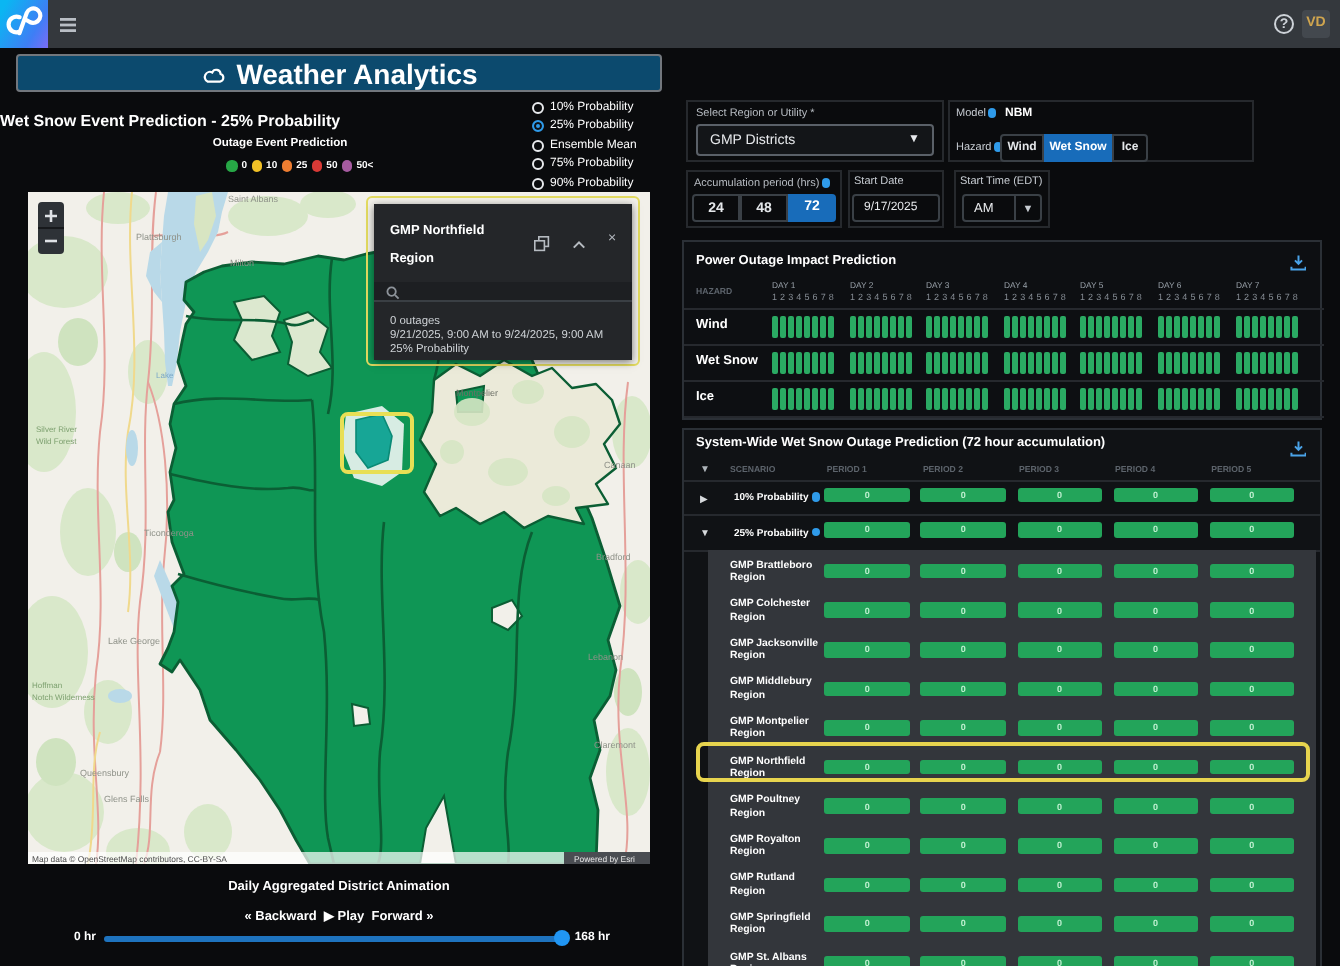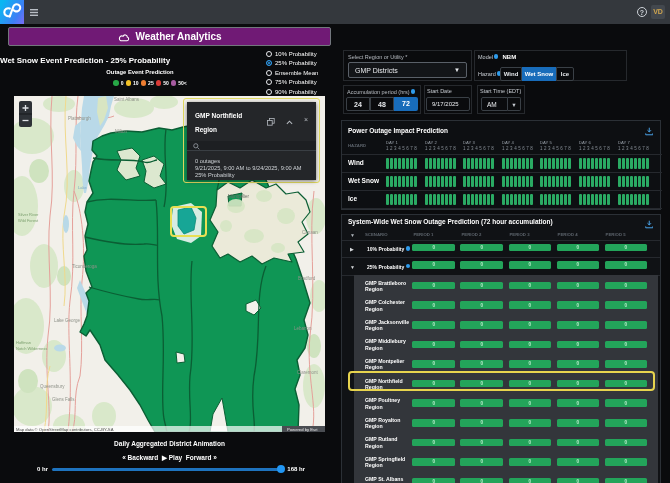--- a/index.html
+++ b/index.html
@@ -3,21 +3,21 @@
 <meta charset="utf-8">
 <style>
 *{margin:0;padding:0;box-sizing:border-box;}
 html,body{width:670px;height:483px;background:#0a0b0d;font-family:"Liberation Sans",sans-serif;overflow:hidden;}
 .abs{position:absolute;}
 #app{position:relative;width:670px;height:483px;background:#0a0b0d;color:#e8eaed;}
 
 #topbar{position:absolute;left:0;top:0;width:670px;height:24px;background:#34383d;}
 #logo{position:absolute;left:0;top:0;width:24px;height:24px;background:linear-gradient(120deg,#0ab6f2 10%,#3e7ef5 70%,#7b6cf6 100%);}
 
-.tab{position:absolute;top:27px;height:19px;display:flex;align-items:center;justify-content:center;font-size:10px;font-weight:bold;background:#701a75;}
+.tab{position:absolute;top:27px;height:19px;display:flex;align-items:center;justify-content:center;font-size:14px;font-weight:bold;background:#0c4a6e;}
 
 .lbl{color:#b7bcc2;font-size:5.5px;}
 .idot{display:inline-block;width:4.5px;height:4.5px;border-radius:50%;background:#2f9bea;vertical-align:top;margin-left:1px;}
 .pill{position:absolute;height:7.5px;width:42.5px;background:#23a45a;border-radius:1.5px;color:#bff0d0;font-size:4.5px;font-weight:bold;display:flex;align-items:center;justify-content:center;}
 .bar{width:3px;height:11.3px;background:#2aaa63;border-radius:1px;display:inline-block;margin-right:1px;}
 .daygrp{position:absolute;display:flex;}
 </style>
 </head>
 <body>
 <div id="app">

